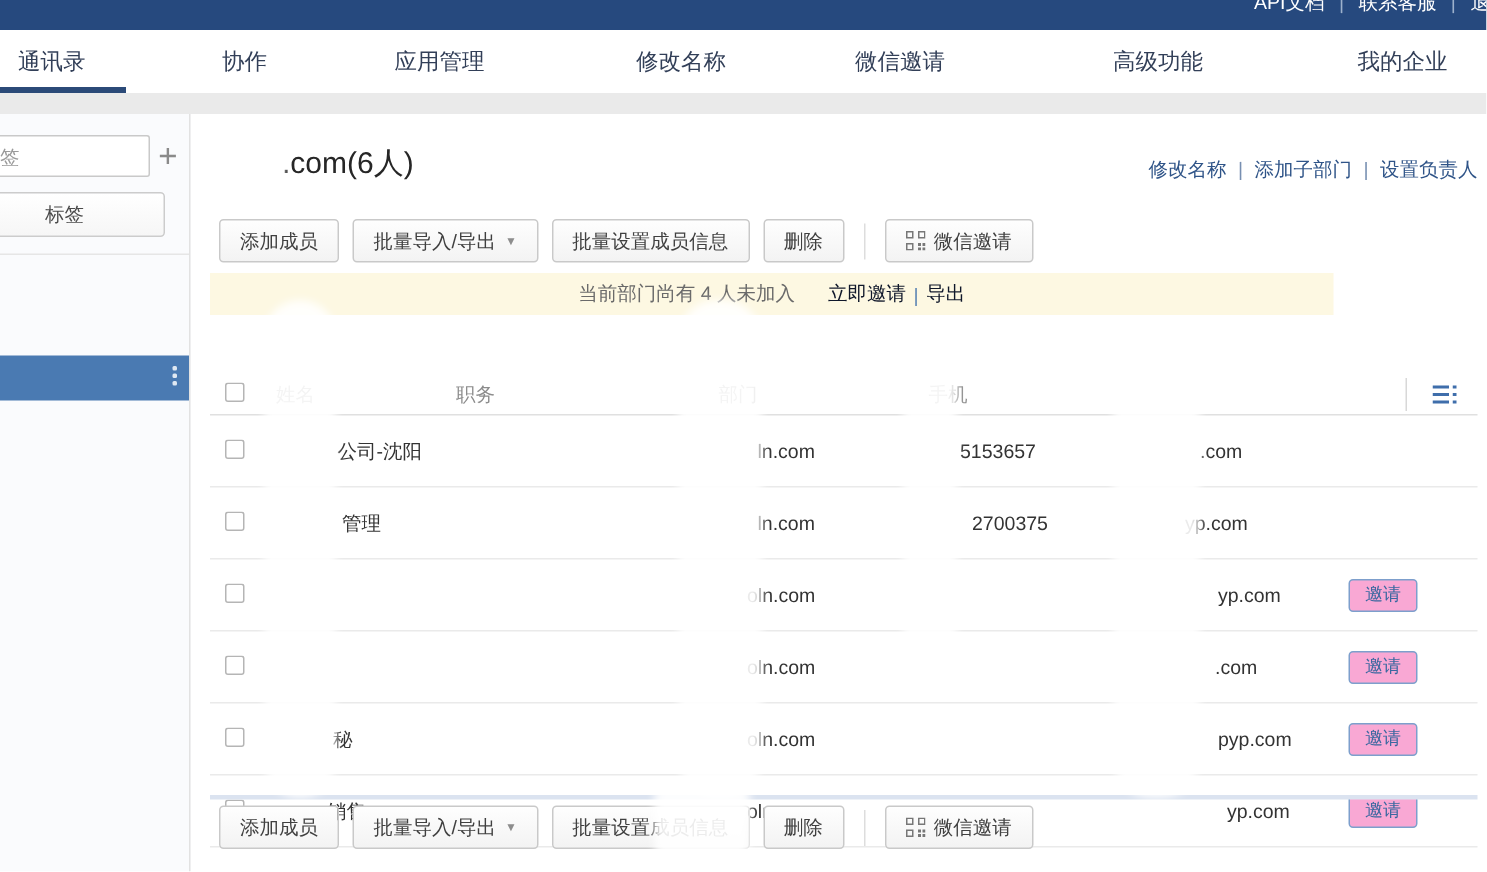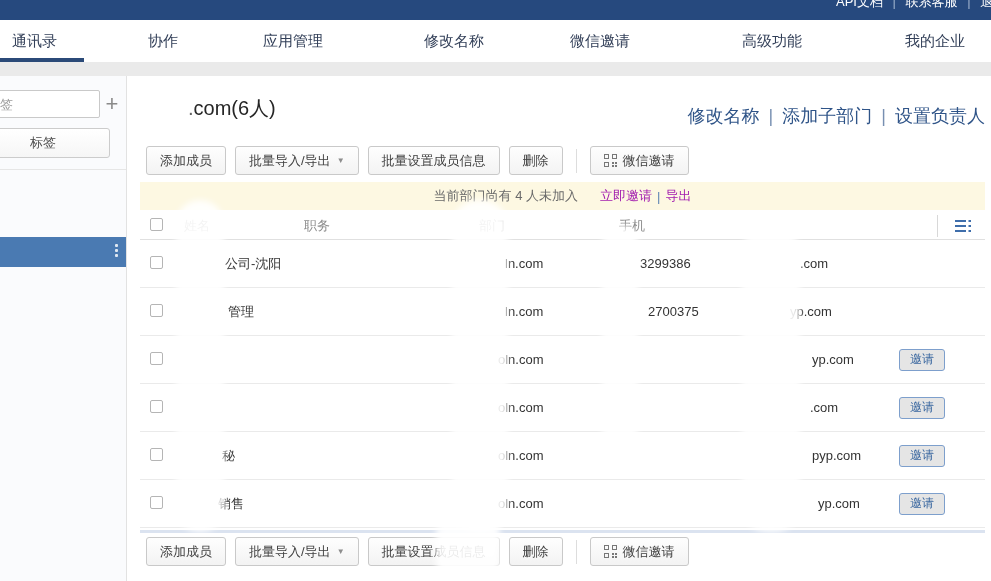--- a/index.html
+++ b/index.html
@@ -37,64 +37,64 @@
     font-size:13px; color:#4a4a4a; cursor:pointer; }
   .side-divider { position:absolute; left:0; top:93px; width:127px; height:1px; background:#e6e6e6; }
   .side-selected { position:absolute; left:0; top:161px; width:126px; height:30px;
     background:#4a7ab2; cursor:pointer; }
   .kebab { position:absolute; right:8px; top:7px; display:flex; flex-direction:column; gap:2px; cursor:pointer; }
   .kebab i { width:3px; height:3px; background:#dfe8f2; border-radius:1px; }
 
   
   .dept-title { position:absolute; left:140px; top:95px; font-size:20px; color:#262626;
     font-weight:400; padding-left:48px; }
-  .header-actions { position:absolute; right:6px; top:104px; font-size:18px; color:#2f5488; }
+  .header-actions { position:absolute; right:6px; top:104px; font-size:13px; color:#2f5488; }
   .header-actions a { color:#2f5488; text-decoration:none; cursor:pointer; }
   .header-actions .pipe { margin:0 4px; color:#2f5488; opacity:.65; }
 
   
   .toolbar { position:absolute; left:146px; display:flex; align-items:center; gap:9px; }
   .toolbar.top { top:146px; }
   .toolbar.bottom { top:537px; }
   .btn { height:29px; padding:0 13px; font-size:13px; color:#404040;
     background:linear-gradient(#fefefe,#f3f3f3); border:1px solid #c9c9c9;
     border-radius:3px; cursor:pointer; display:inline-flex; align-items:center; gap:6px;
     font-family:inherit; white-space:nowrap; }
   .caret { font-size:8px; color:#8d8d8d; }
   .tb-divider { width:1px; height:24px; background:#ddd; margin:0 4px; }
   .qr-ico { display:inline-block; }
 
   .toolbar-sep { position:absolute; left:140px; top:530px; width:845px; height:3px; background:#dbe3f0; }
 
   
-  .notice { position:absolute; left:140px; top:182px; width:845px; height:28px;
+  .notice { position:absolute; left:140px; top:182px; width:749px; height:28px;
     background:#fdf8e2; display:flex; align-items:center; justify-content:center;
     font-size:13px; color:#6a6a6a; }
-  .notice a { color:#a21caf; text-decoration:none; cursor:pointer; }
+  .notice a { color:#0f172a; text-decoration:none; cursor:pointer; }
   .notice .gap { width:22px; }
   .notice .pipe { color:#3468a8; margin:0 5px; opacity:.8; }
 
   
   .table { position:absolute; left:140px; top:212px; width:845px; }
   .tr { display:flex; align-items:center; height:48px; border-bottom:1px solid #eaeaea;
     font-size:13px; color:#333; }
-  .tr.th { height:28px; color:#8c8c8c; border-bottom:1px solid #e0e0e0; position:relative; }
+  .tr.th { height:28px; color:#8c8c8c; border-bottom:1px solid #e0e0e0; position:relative;margin-top:37px; }
   .cell { padding-left:8px; overflow:hidden; white-space:nowrap; }
   .c-check { width:36px; padding-left:10px; }
   .c-name  { width:120px; }
   .c-job   { width:175px; }
   .c-dept  { width:140px; }
   .c-phone { width:135px; }
   .c-email { width:145px; }
   .c-invite{ width:66px; display:flex; justify-content:flex-start; }
   .c-more  { flex:1; display:flex; justify-content:flex-end; align-items:center; padding-right:12px; }
   .cb { width:13px; height:13px; border:1px solid #b5b5b5; border-radius:2px; background:#fff;
     display:inline-block; cursor:pointer; }
   .btn-invite { height:22px; padding:0 10px; font-size:12px; color:#3b68a0;
-    background:#e5e5e5; border:1px solid #7d9fcc; border-radius:3px; cursor:pointer;
+    background:#f9a8d4; border:1px solid #7d9fcc; border-radius:3px; cursor:pointer;
     font-family:inherit; }
   .hdr-vdiv { position:absolute; left:797px; top:3px; width:1px; height:22px; background:#d8d8d8; }
 
   
   .blur { position:absolute; background:rgba(255,255,255,.9); filter:blur(3px);
     border-radius:26px; z-index:5; pointer-events:none; }
   .blur-title  { left:133px; top:91px;  width:56px; height:32px; border-radius:6px; }
   .blur-name   { left:176px; top:200px; width:48px; height:332px; }
   .blur-dept   { left:452px; top:200px; width:56px; height:332px; }
   .blur-phone  { left:602px; top:226px; width:36px; height:222px; }
@@ -202,21 +202,21 @@
       </svg>
     </span>
     <span class="hdr-vdiv"></span>
   </div>
 
   <div class="tr">
     <span class="cell c-check"><span class="cb"></span></span>
     <span class="cell c-name" style="padding-left:49px">公司-沈阳</span>
     <span class="cell c-job"></span>
     <span class="cell c-dept" style="padding-left:34px">ln.com</span>
-    <span class="cell c-phone" style="padding-left:29px">3299386</span>
+    <span class="cell c-phone" style="padding-left:29px">5153657</span>
     <span class="cell c-email" style="padding-left:54px">.com</span>
     <span class="cell c-invite"></span>
       <span class="cell c-more"></span>
   </div>
 
   <div class="tr">
     <span class="cell c-check"><span class="cb"></span></span>
     <span class="cell c-name" style="padding-left:52px">管理</span>
     <span class="cell c-job"></span>
     <span class="cell c-dept" style="padding-left:34px">ln.com</span>

